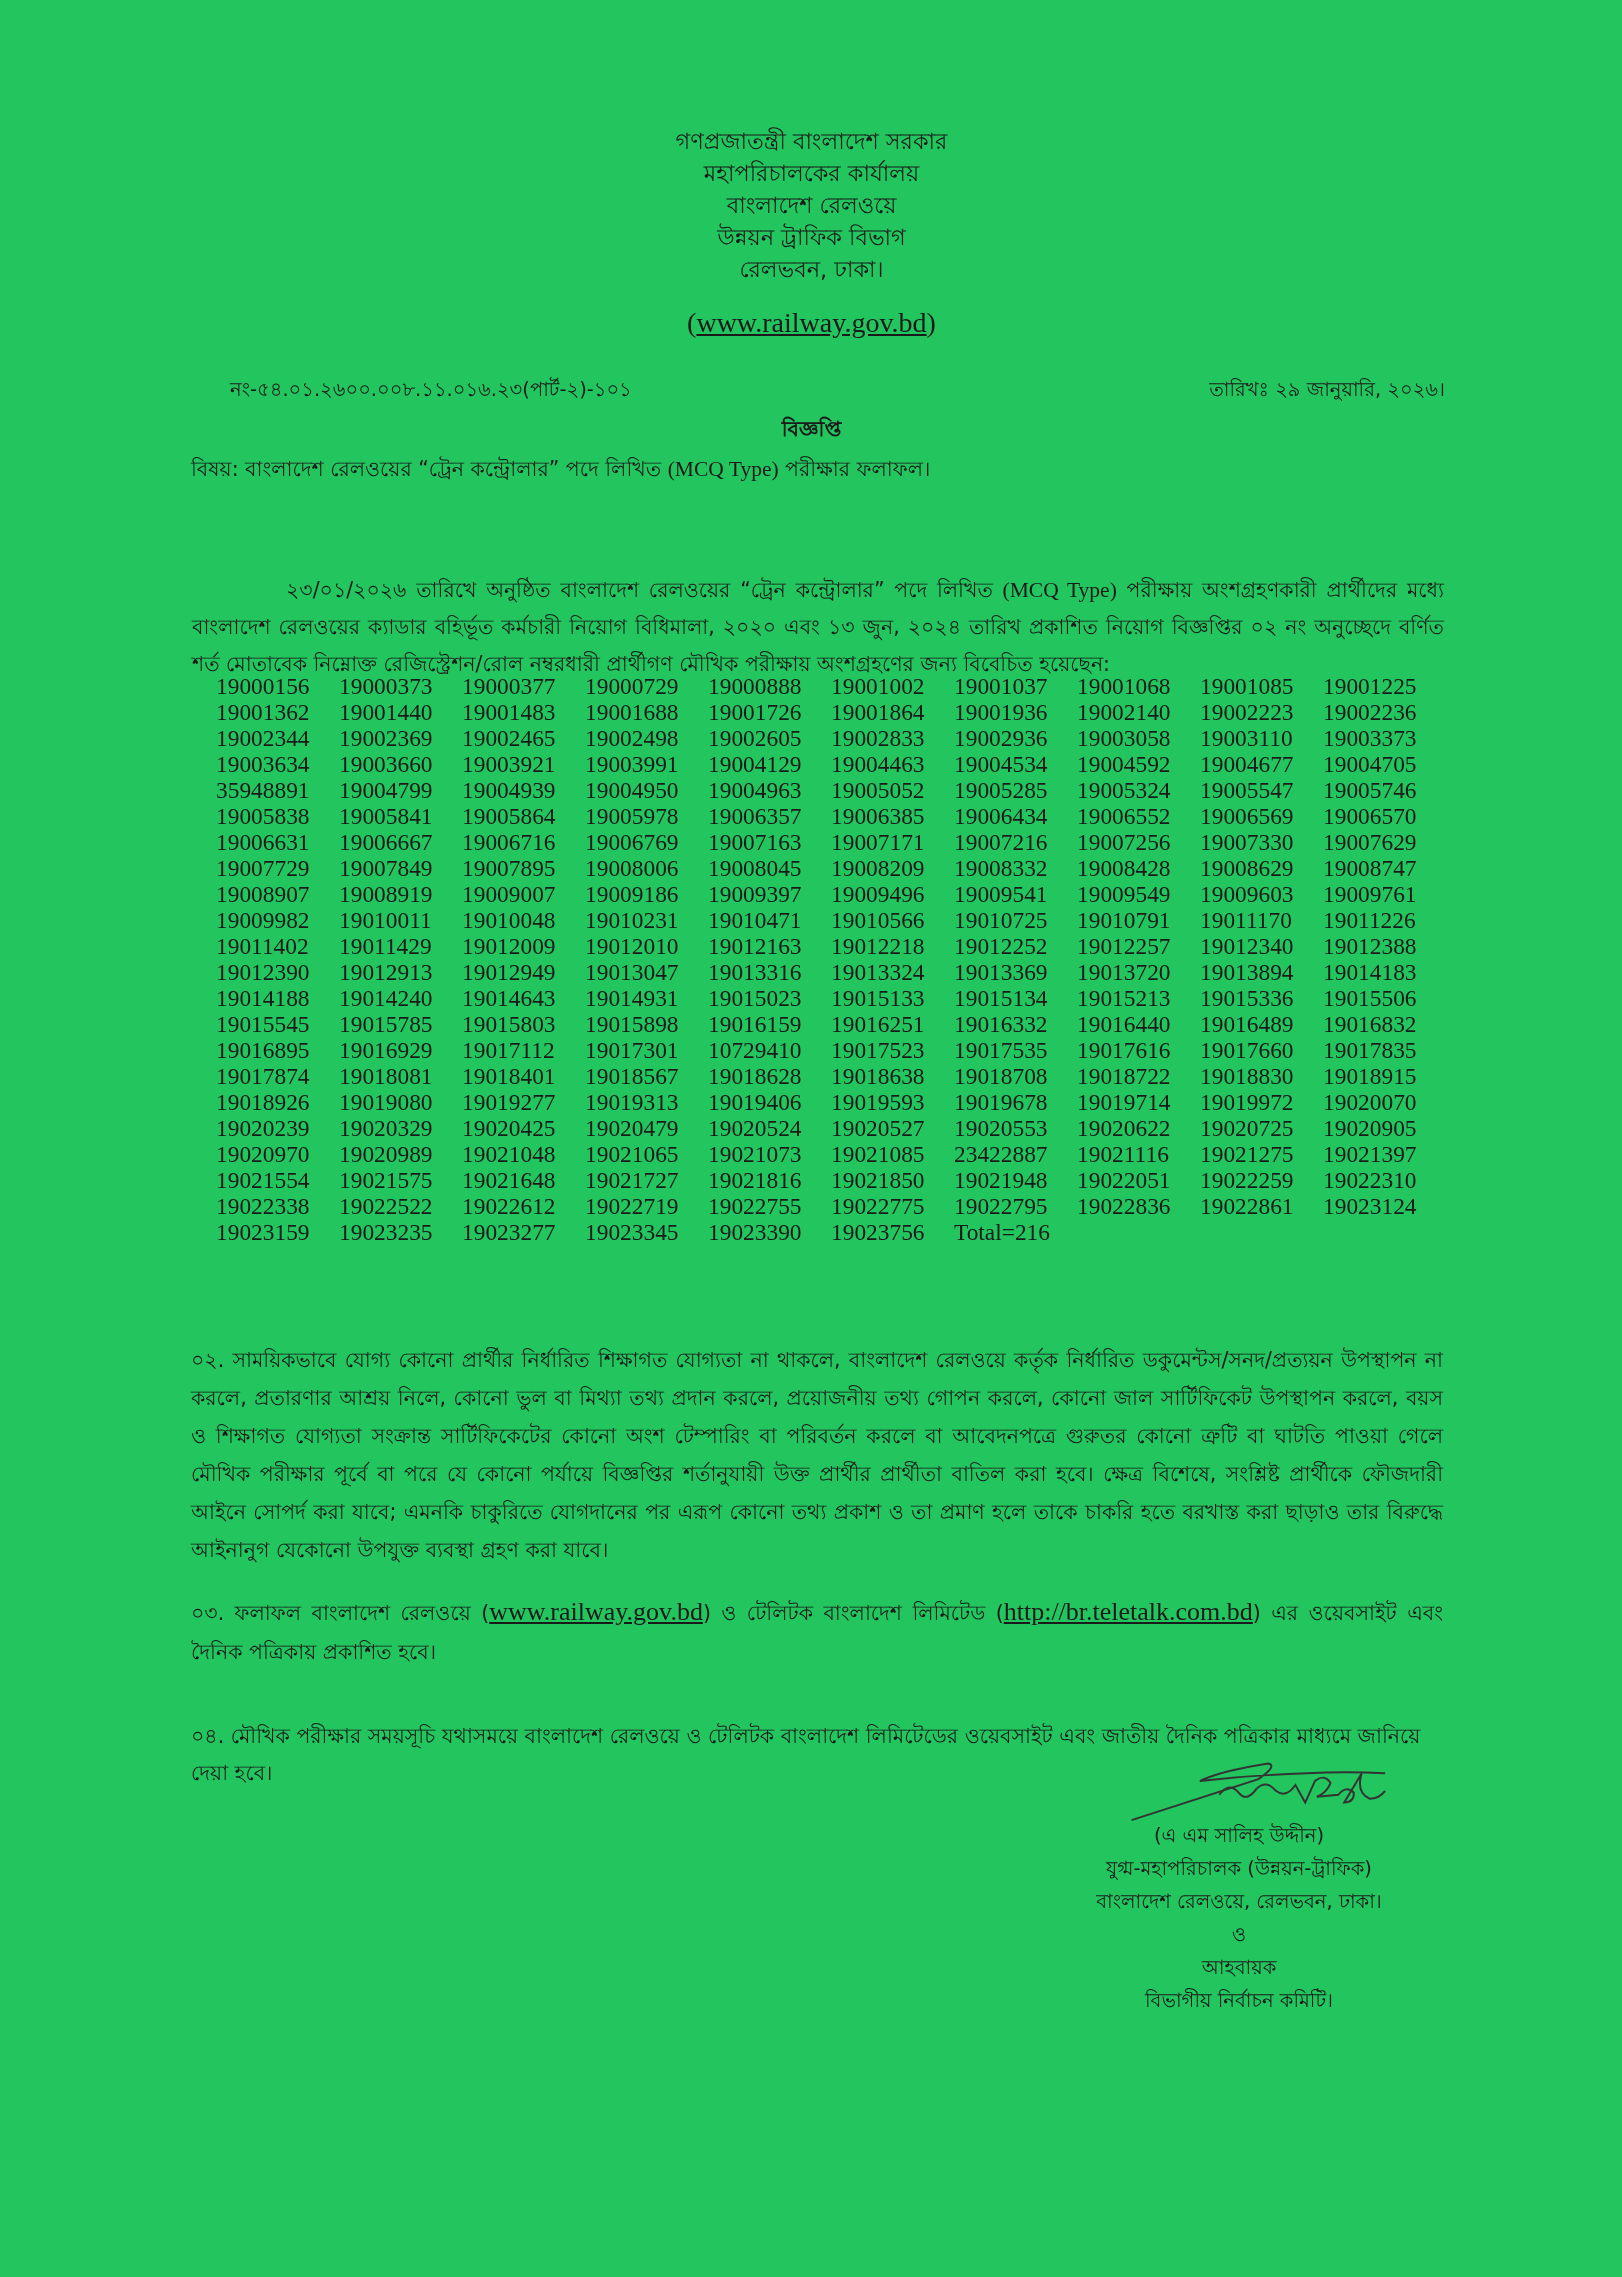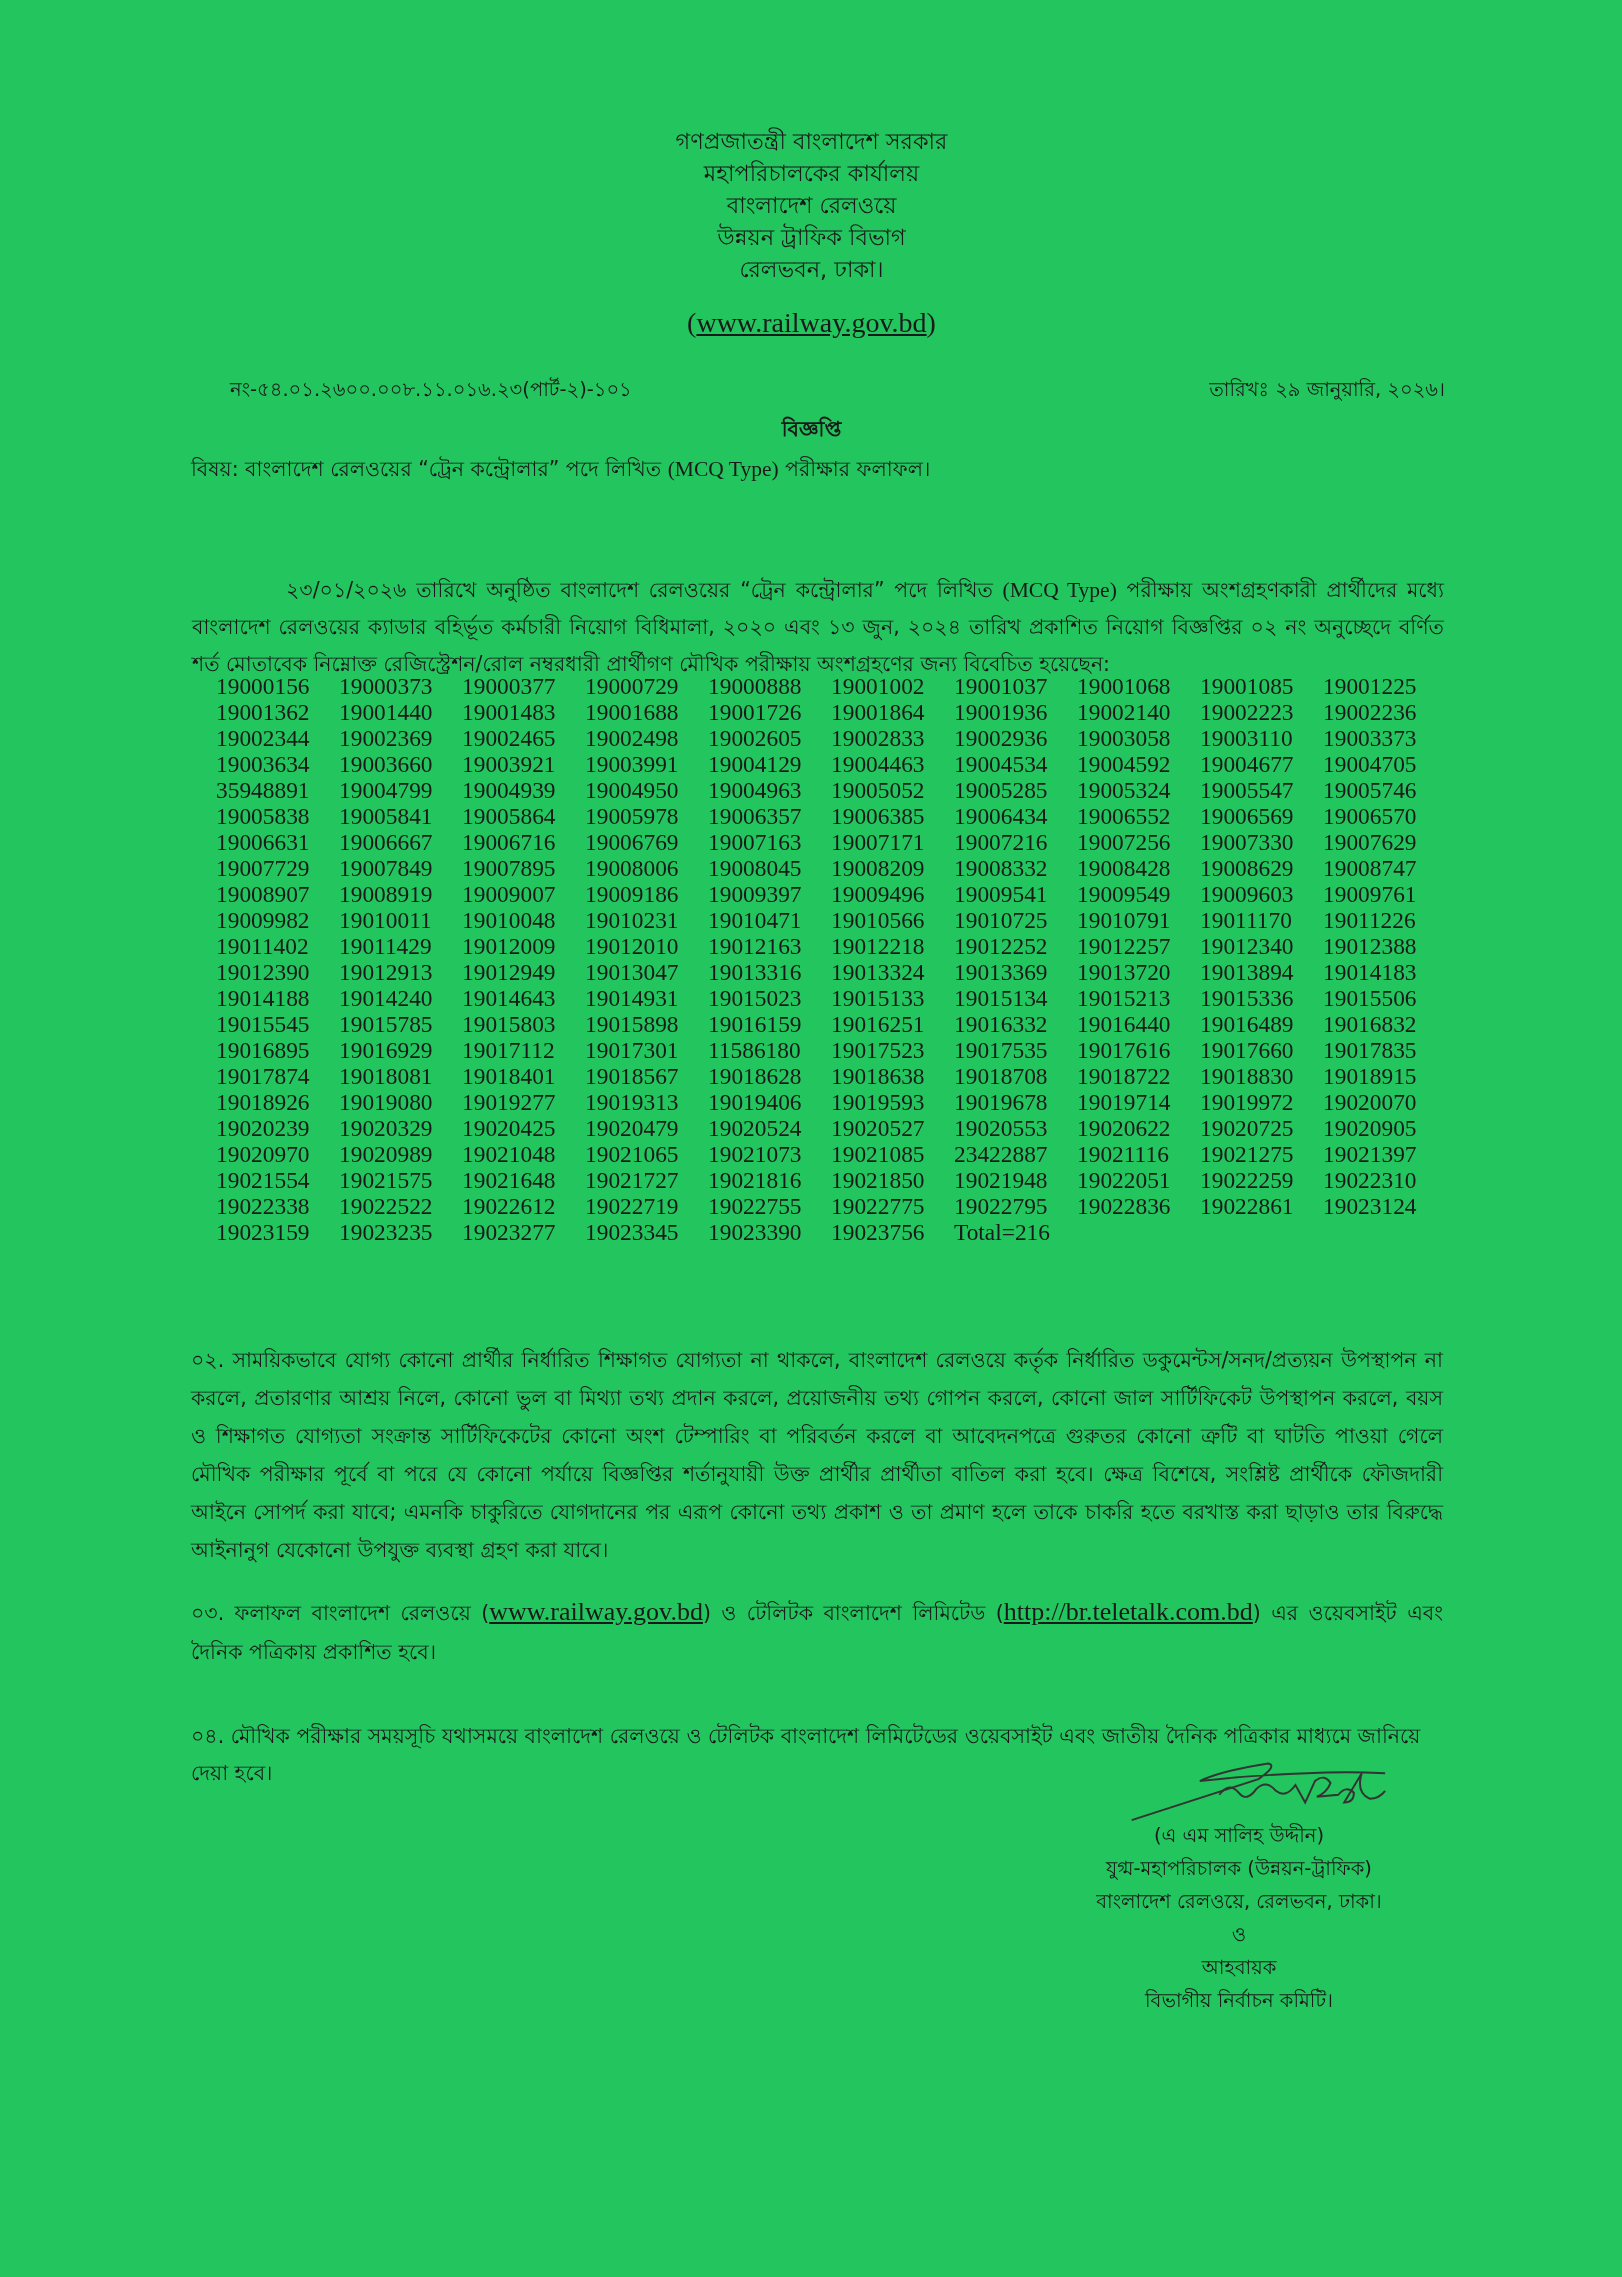--- a/index.html
+++ b/index.html
@@ -233,21 +233,21 @@
         <span class="roll-cell">19016332</span>
         <span class="roll-cell">19016440</span>
         <span class="roll-cell">19016489</span>
         <span class="roll-cell">19016832</span>
       </div>
       <div class="roll-row">
         <span class="roll-cell">19016895</span>
         <span class="roll-cell">19016929</span>
         <span class="roll-cell">19017112</span>
         <span class="roll-cell">19017301</span>
-        <span class="roll-cell">11586180</span>
+        <span class="roll-cell">10729410</span>
         <span class="roll-cell">19017523</span>
         <span class="roll-cell">19017535</span>
         <span class="roll-cell">19017616</span>
         <span class="roll-cell">19017660</span>
         <span class="roll-cell">19017835</span>
       </div>
       <div class="roll-row">
         <span class="roll-cell">19017874</span>
         <span class="roll-cell">19018081</span>
         <span class="roll-cell">19018401</span>

